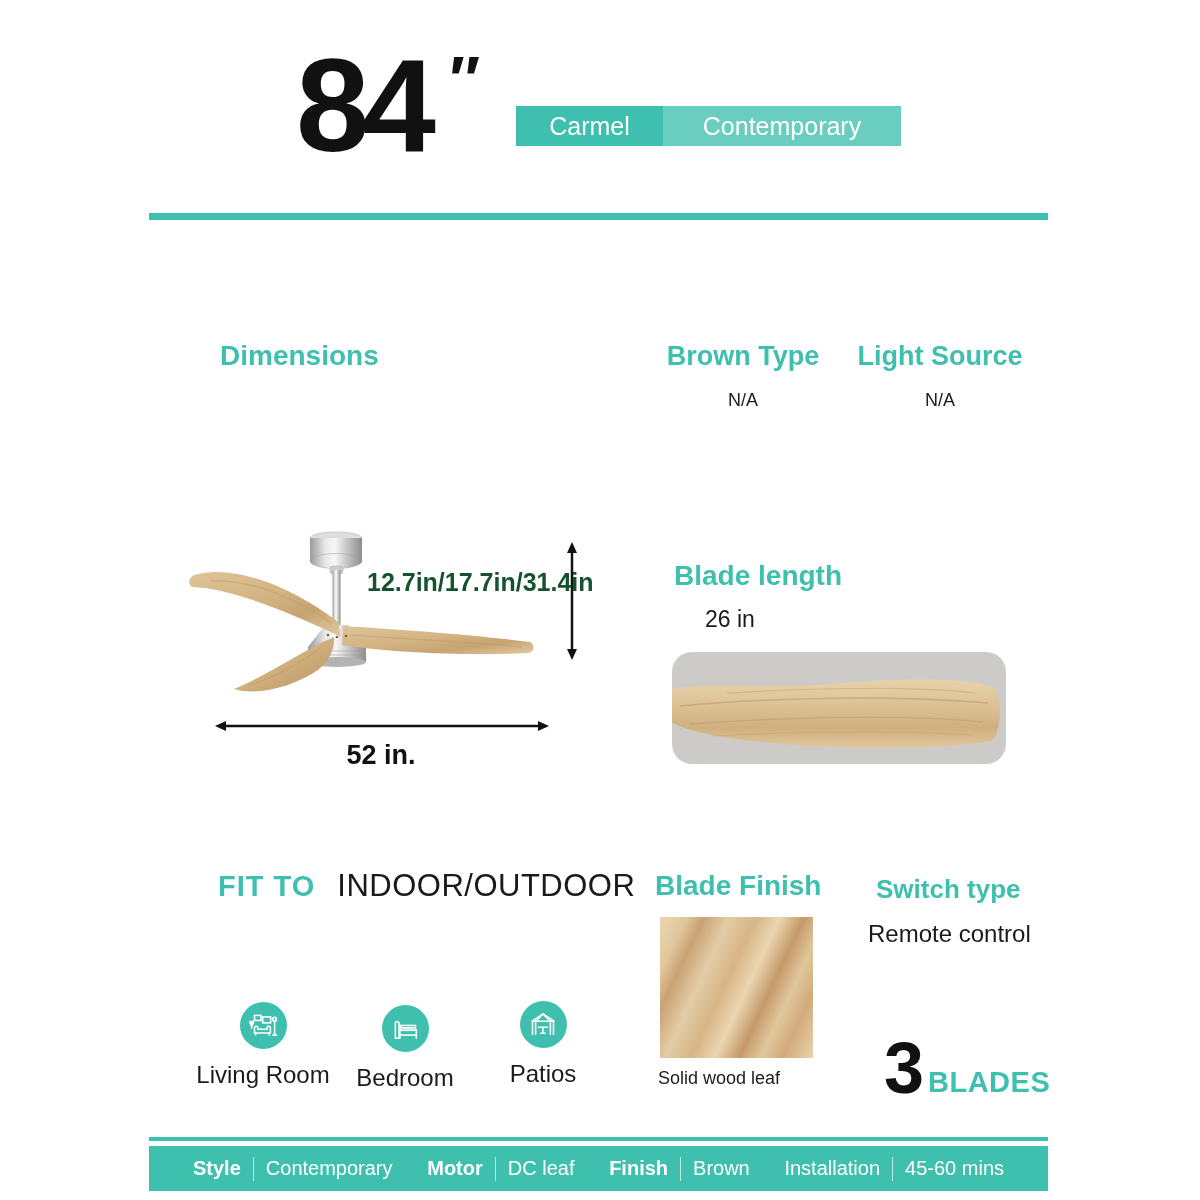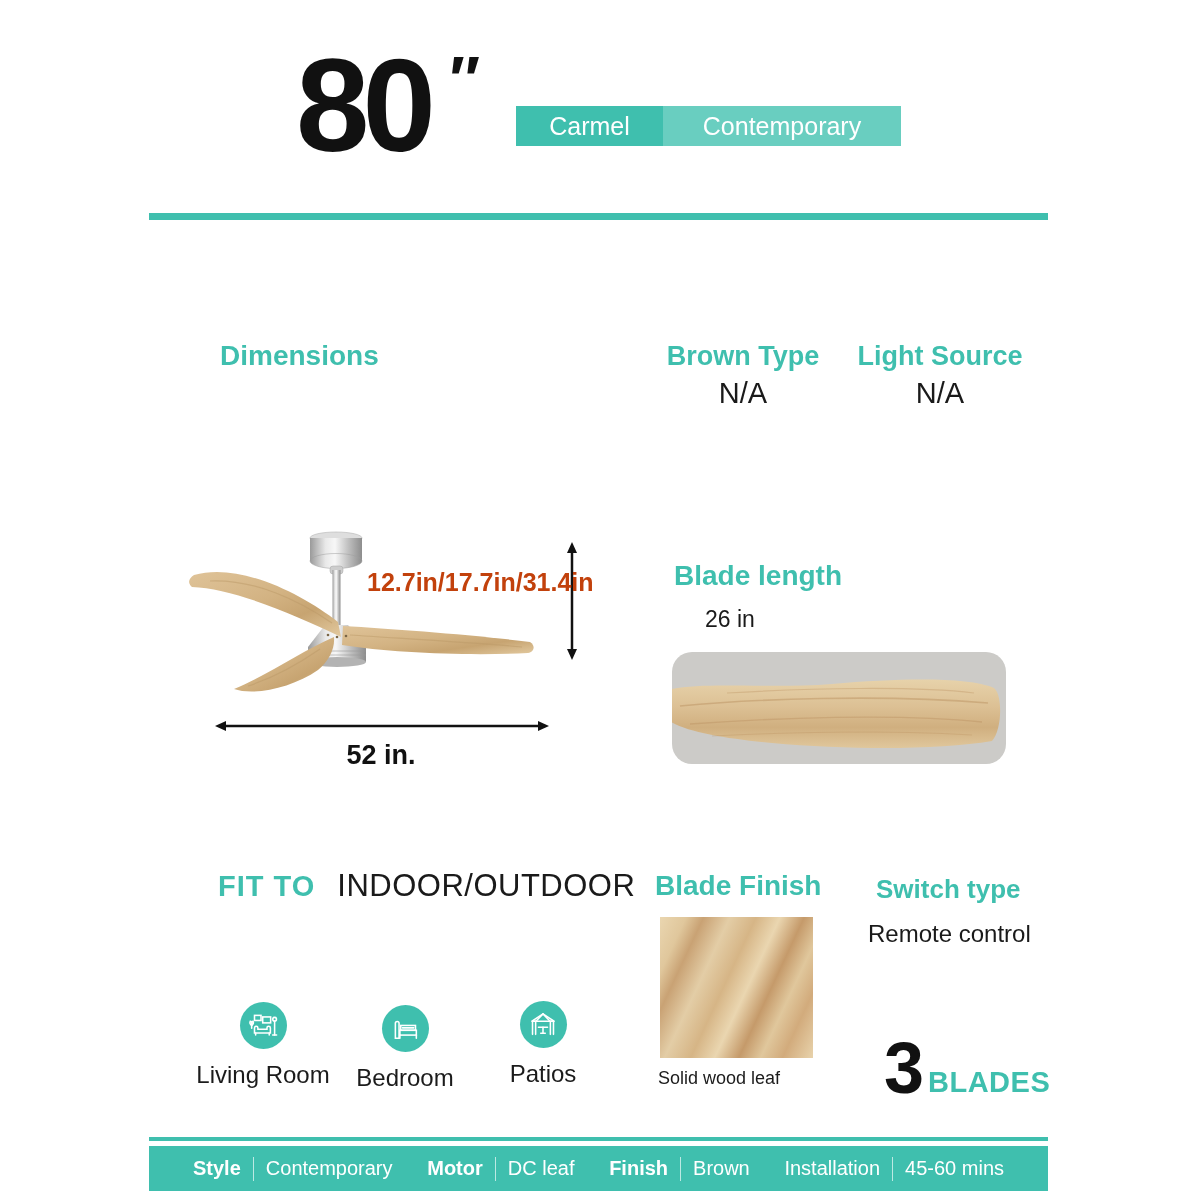--- a/index.html
+++ b/index.html
@@ -26,25 +26,25 @@
   .top-divider{position:absolute;left:149px;top:213px;width:899px;height:7px;
                background:var(--accent);}
 
   
   .h-teal{color:var(--accent);font-weight:bold;}
   .dimensions-title{position:absolute;left:220px;top:340px;font-size:28px;}
   .col-block{position:absolute;width:190px;text-align:center;}
   .light-type{left:648px;top:341px;}
   .light-source{left:845px;top:341px;}
   .col-block .col-title{font-size:27px;}
-  .col-block .col-value{margin-top:5px;font-size:29px;color:#1a1a1a;}
+  .col-block .col-value{margin-top:18px;font-size:18px;color:#1a1a1a;}
 
   
   .fan-figure{position:absolute;left:170px;top:525px;width:440px;height:260px;}
-  .dim-height-label{position:absolute;left:367px;top:568px;font-size:25px;font-weight:bold;color:#c2410c;}
+  .dim-height-label{position:absolute;left:367px;top:568px;font-size:25px;font-weight:bold;color:#14532d;}
   .dim-width-label{position:absolute;left:381px;top:740px;transform:translateX(-50%);
                    font-size:27px;font-weight:bold;color:#111;}
 
   
   .blade-length-title{position:absolute;left:674px;top:560px;font-size:28px;}
   .blade-length-value{position:absolute;left:705px;top:606px;font-size:23px;color:#1a1a1a;}
   .blade-panel{position:absolute;left:672px;top:652px;width:334px;height:112px;
                background:var(--gray_panel);border-radius:20px;overflow:hidden;}
   .blade-panel svg{display:block;width:100%;height:100%;}
 
@@ -89,21 +89,21 @@
   .footer-group{display:flex;align-items:center;white-space:nowrap;}
   .footer-group .k{font-weight:bold;}
   .footer-group.g3 .k{font-weight:400;}
   .footer-sep{width:1px;height:24px;background:rgba(255,255,255,0.65);margin:0 12px;}
 </style>
 </head>
 <body>
 
 <div class="page">
 
-  <div class="size-num">80</div>
+  <div class="size-num">84</div>
   <div class="size-prime">″</div>
   <div class="badge">
     <div class="seg name">Carmel</div>
     <div class="seg style">Contemporary</div>
   </div>
   <div class="top-divider"></div>
 
   <div class="dimensions-title h-teal">Dimensions</div>
   <div class="col-block light-type">
     <div class="col-title h-teal">Brown Type</div>

